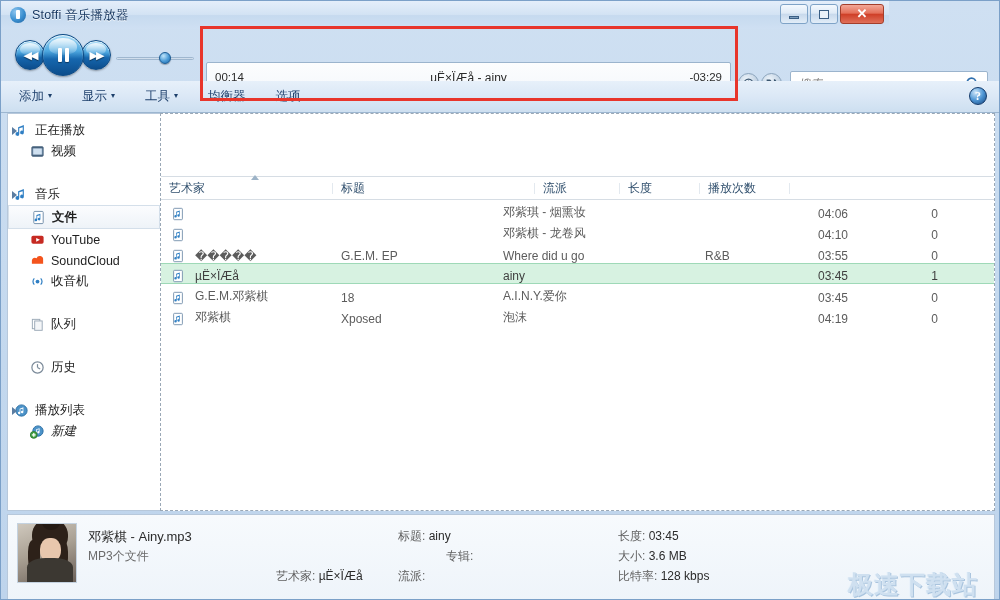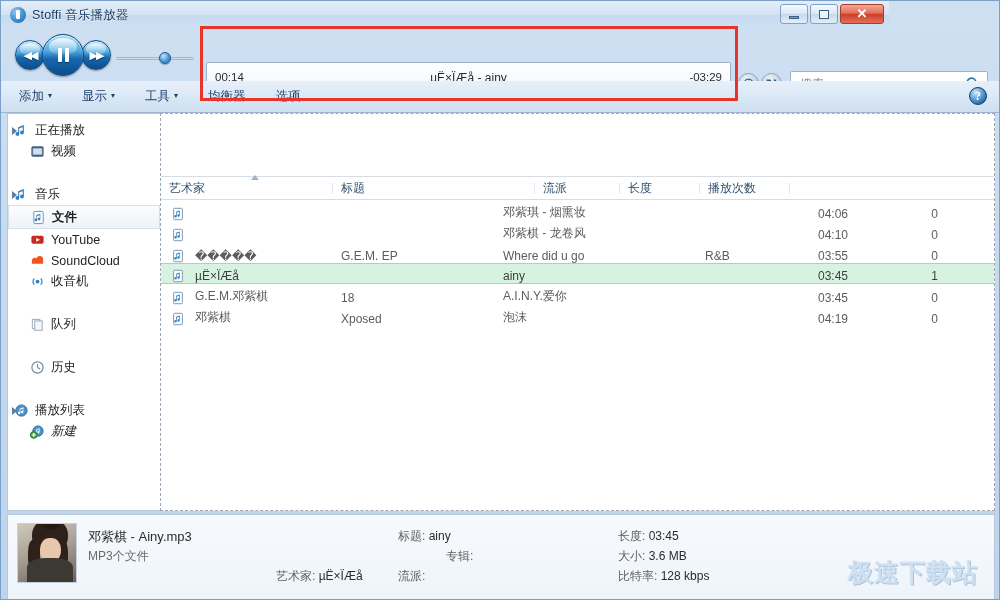--- a/index.html
+++ b/index.html
@@ -232,21 +232,21 @@
   .art .hair3 { position: absolute; right: 8px; top: 16px; width: 12px; height: 30px;
     background: #2d2119; border-radius: 10% 40% 40% 40%; }
 
   .file-name { position: absolute; left: 80px; top: 13px; font-size: 13px; color: #2b2b2b; }
   .file-type { position: absolute; left: 80px; top: 33px; font-size: 12px; color: #6b6b6b; }
   .fi { position: absolute; font-size: 12px; white-space: nowrap; }
   .fi .k { color: #5f5f5f; }
   .fi .v { color: #2b2b2b; }
 
   .watermark {
-    position: absolute; right: 16px; bottom: 12px; font-size: 25px; font-weight: bold;
+    position: absolute; right: 16px; bottom: 0; font-size: 25px; font-weight: bold;
     color: #cfe0f0; letter-spacing: 1px;
     text-shadow: 1px 1px 0 #a9c4de, -1px 0 0 #e9f2fa;
     font-family: "Liberation Sans", sans-serif;
   }
 </style>
 </head>
 <body>
 
 <div id="app">
 

